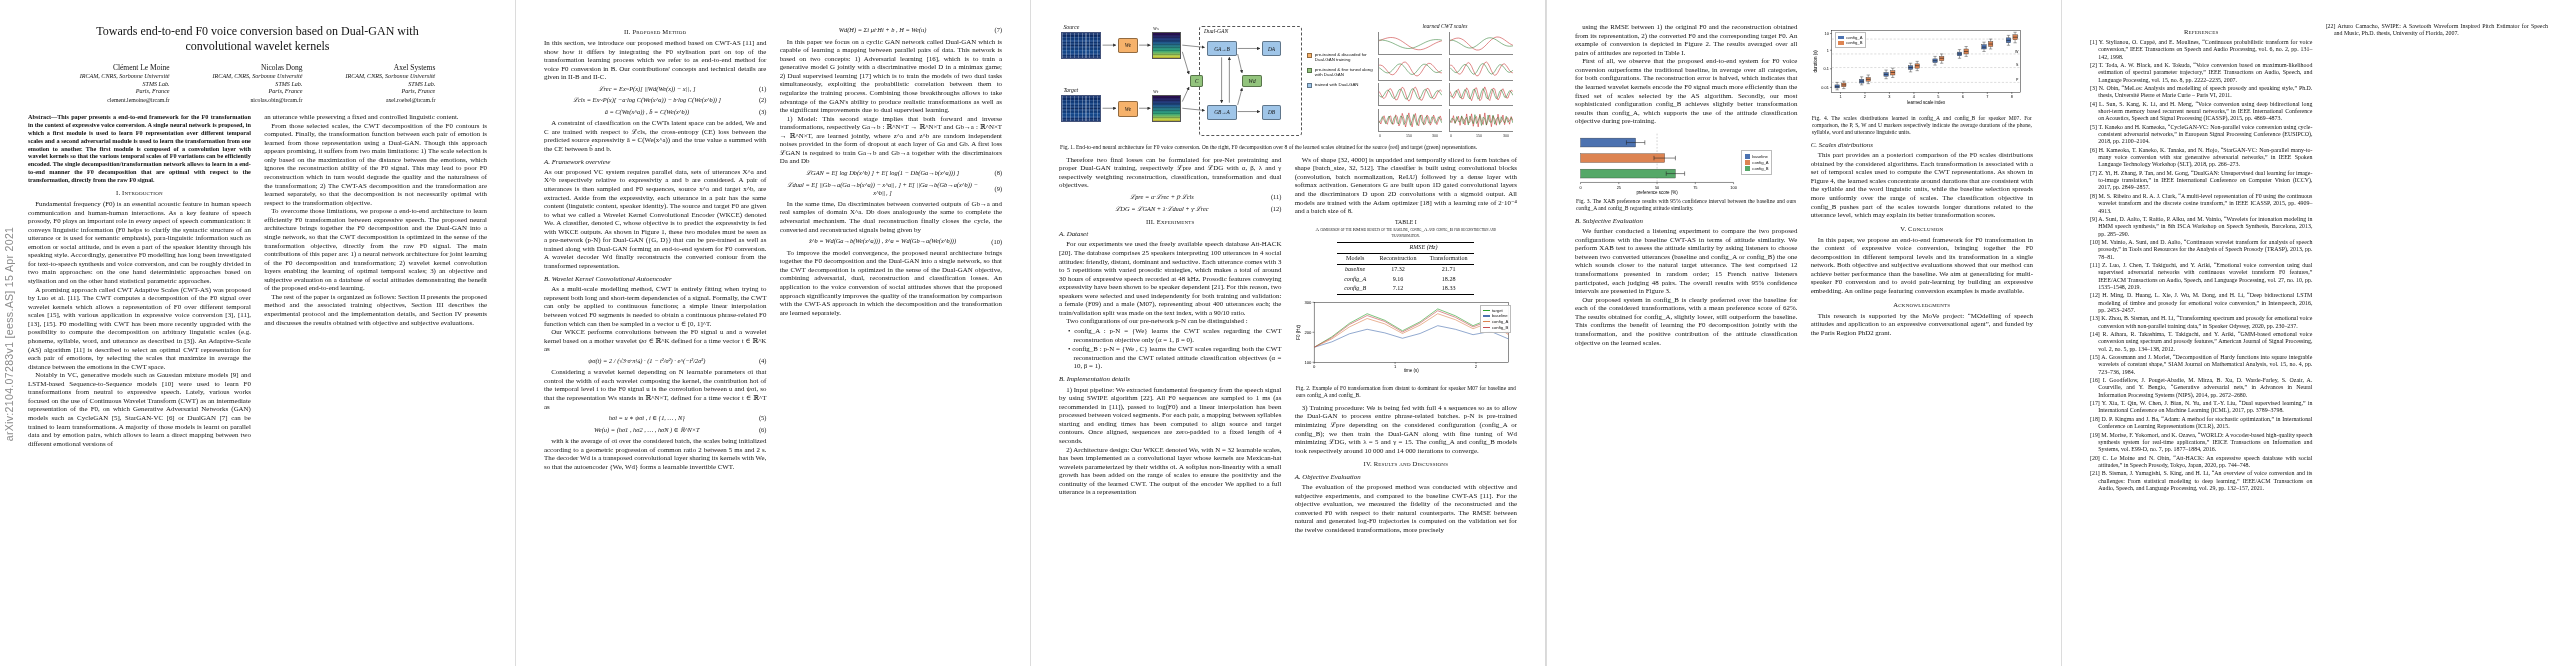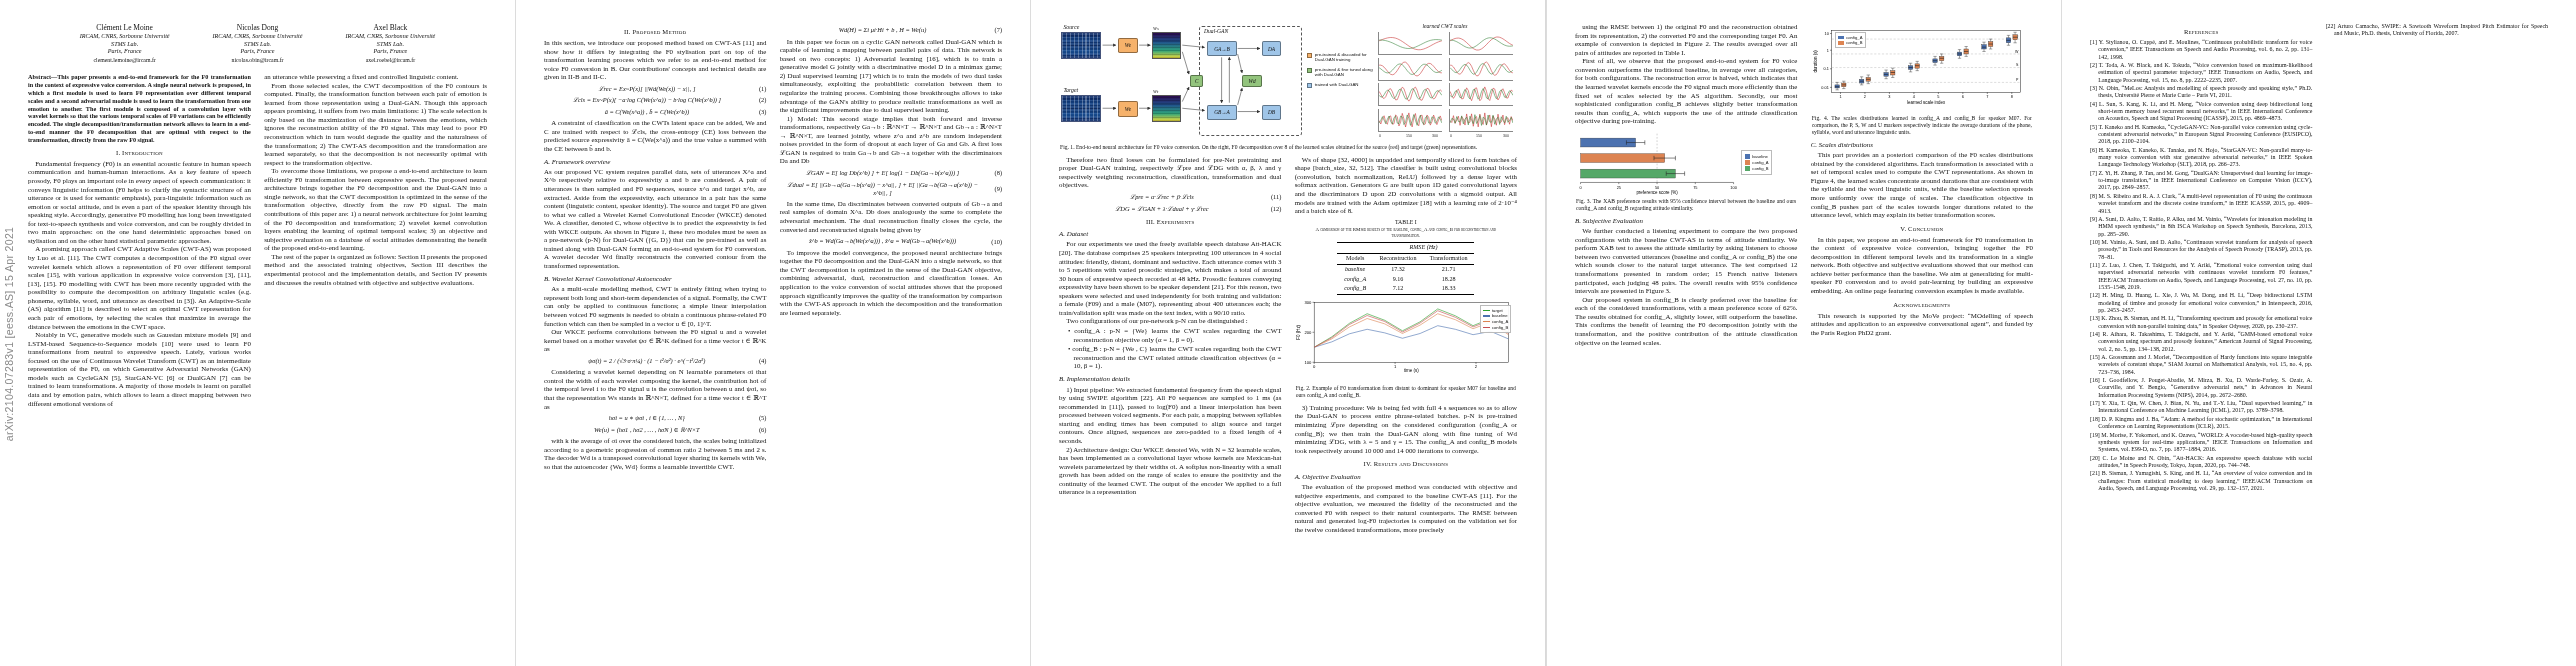--- a/index.html
+++ b/index.html
@@ -9,21 +9,21 @@
   .page { position: absolute; top: 0; width: 515px; height: 667px; background: #ffffff; }
   .page:not(.p1) { border-left: 0.6px solid #dcdcdc; }
   .p1 { left: 0; } .p2 { left: 515px; } .p3 { left: 1030px; } .p4 { left: 1546px; } .p5 { left: 2061px; }
   .page-body { position: absolute; inset: 0; padding: 23px 28px 20px 28px; }
 
   .arxiv { position: absolute; left: 3.3px; top: 50%; transform: translateY(-50%) rotate(180deg);
            writing-mode: vertical-rl; font-family: "Liberation Sans", "DejaVu Sans", sans-serif;
            font-size: 10.6px; letter-spacing: 0.3px; color: #8a8a8a; white-space: nowrap; }
 
   h1.title { font-size: 12px; font-weight: normal; text-align: center; margin: 1.1px 39px 9px; line-height: 1.25; }
-  .authors { display: flex; justify-content: center; gap: 43px; text-align: center; margin-bottom: 10px; }
+  .authors { display: flex; justify-content: center; gap: 43px; text-align: right; margin-bottom: 10px; }
   .author .a-name { font-size: 7.5px; margin-bottom: 1.1px; }
   .author .a-aff  { font-size: 6.1px; font-style: italic; line-height: 1.25; }
   .author .a-mail { font-size: 5.8px; margin-top: 1.1px; }
 
   .cols { display: flex; gap: 13.3px; align-items: flex-start; }
   .col { flex: 1; min-width: 0; font-size: 6.9px; line-height: 1.24; text-align: justify; hyphens: auto; }
 
   p.par { text-indent: 7.2px; margin: 0; }
   p.noindent { text-indent: 0; }
   .abstract { font-weight: bold; font-size: 6.2px; line-height: 1.27; text-align: justify; margin-bottom: 3.9px; }
@@ -104,37 +104,38 @@
   .ref { font-size: 5.9px; line-height: 1.24; text-align: justify; padding-left: 8.3px; text-indent: -8.3px; margin-bottom: 1.1px; }
 
   svg text { font-family: "Liberation Sans","DejaVu Sans",sans-serif; }
 </style>
 </head>
 <body>
 
 <div class="page p1">
   <div class="arxiv">arXiv:2104.07283v1  [eess.AS]  15 Apr 2021</div>
   <div class="page-body">
+    <h1 class="title">Towards end-to-end F0 voice conversion based on Dual-GAN with convolutional wavelet kernels</h1>
     <div class="authors">
       <div class="author">
         <div class="a-name">Clément Le Moine</div>
         <div class="a-aff">IRCAM, CNRS, Sorbonne Université</div>
         <div class="a-aff">STMS Lab.</div>
         <div class="a-aff">Paris, France</div>
         <div class="a-mail">clement.lemoine@ircam.fr</div>
       </div>
       <div class="author">
         <div class="a-name">Nicolas Dong</div>
         <div class="a-aff">IRCAM, CNRS, Sorbonne Université</div>
         <div class="a-aff">STMS Lab.</div>
         <div class="a-aff">Paris, France</div>
         <div class="a-mail">nicolas.obin@ircam.fr</div>
       </div>
       <div class="author">
-        <div class="a-name">Axel Black</div>
+        <div class="a-name">Axel Systems</div>
         <div class="a-aff">IRCAM, CNRS, Sorbonne Université</div>
         <div class="a-aff">STMS Lab.</div>
         <div class="a-aff">Paris, France</div>
         <div class="a-mail">axel.roebel@ircam.fr</div>
       </div>
     </div>
     <div class="cols">
       <div class="col">
         <div class="abstract">Abstract—This paper presents a end-to-end framework for the F0 transformation in the context of expressive voice conversion. A single neural network is proposed, in which a first module is used to learn F0 representation over different temporal scales and a second adversarial module is used to learn the transformation from one emotion to another. The first module is composed of a convolution layer with wavelet kernels so that the various temporal scales of F0 variations can be efficiently encoded. The single decomposition/transformation network allows to learn in a end-to-end manner the F0 decomposition that are optimal with respect to the transformation, directly from the raw F0 signal.</div>
         <h3 class="sec">I. Introduction</h3>

